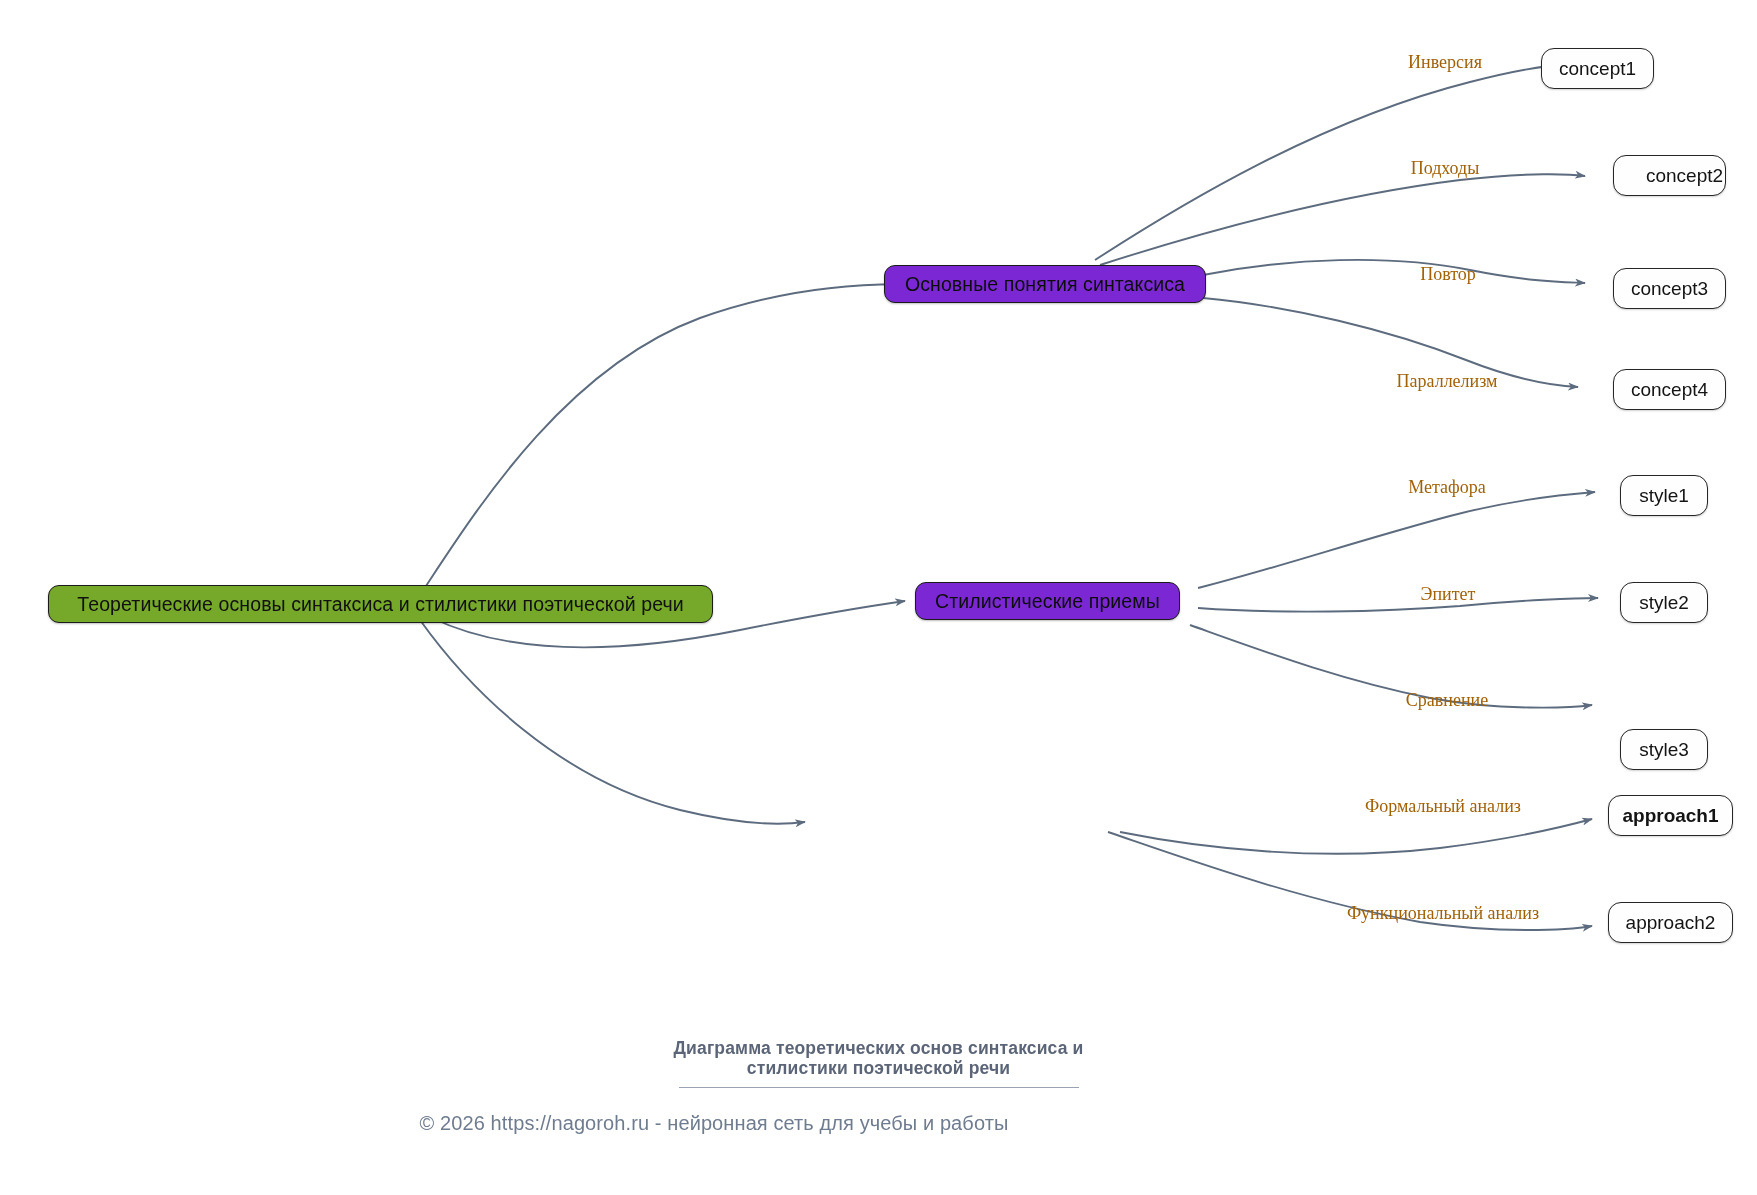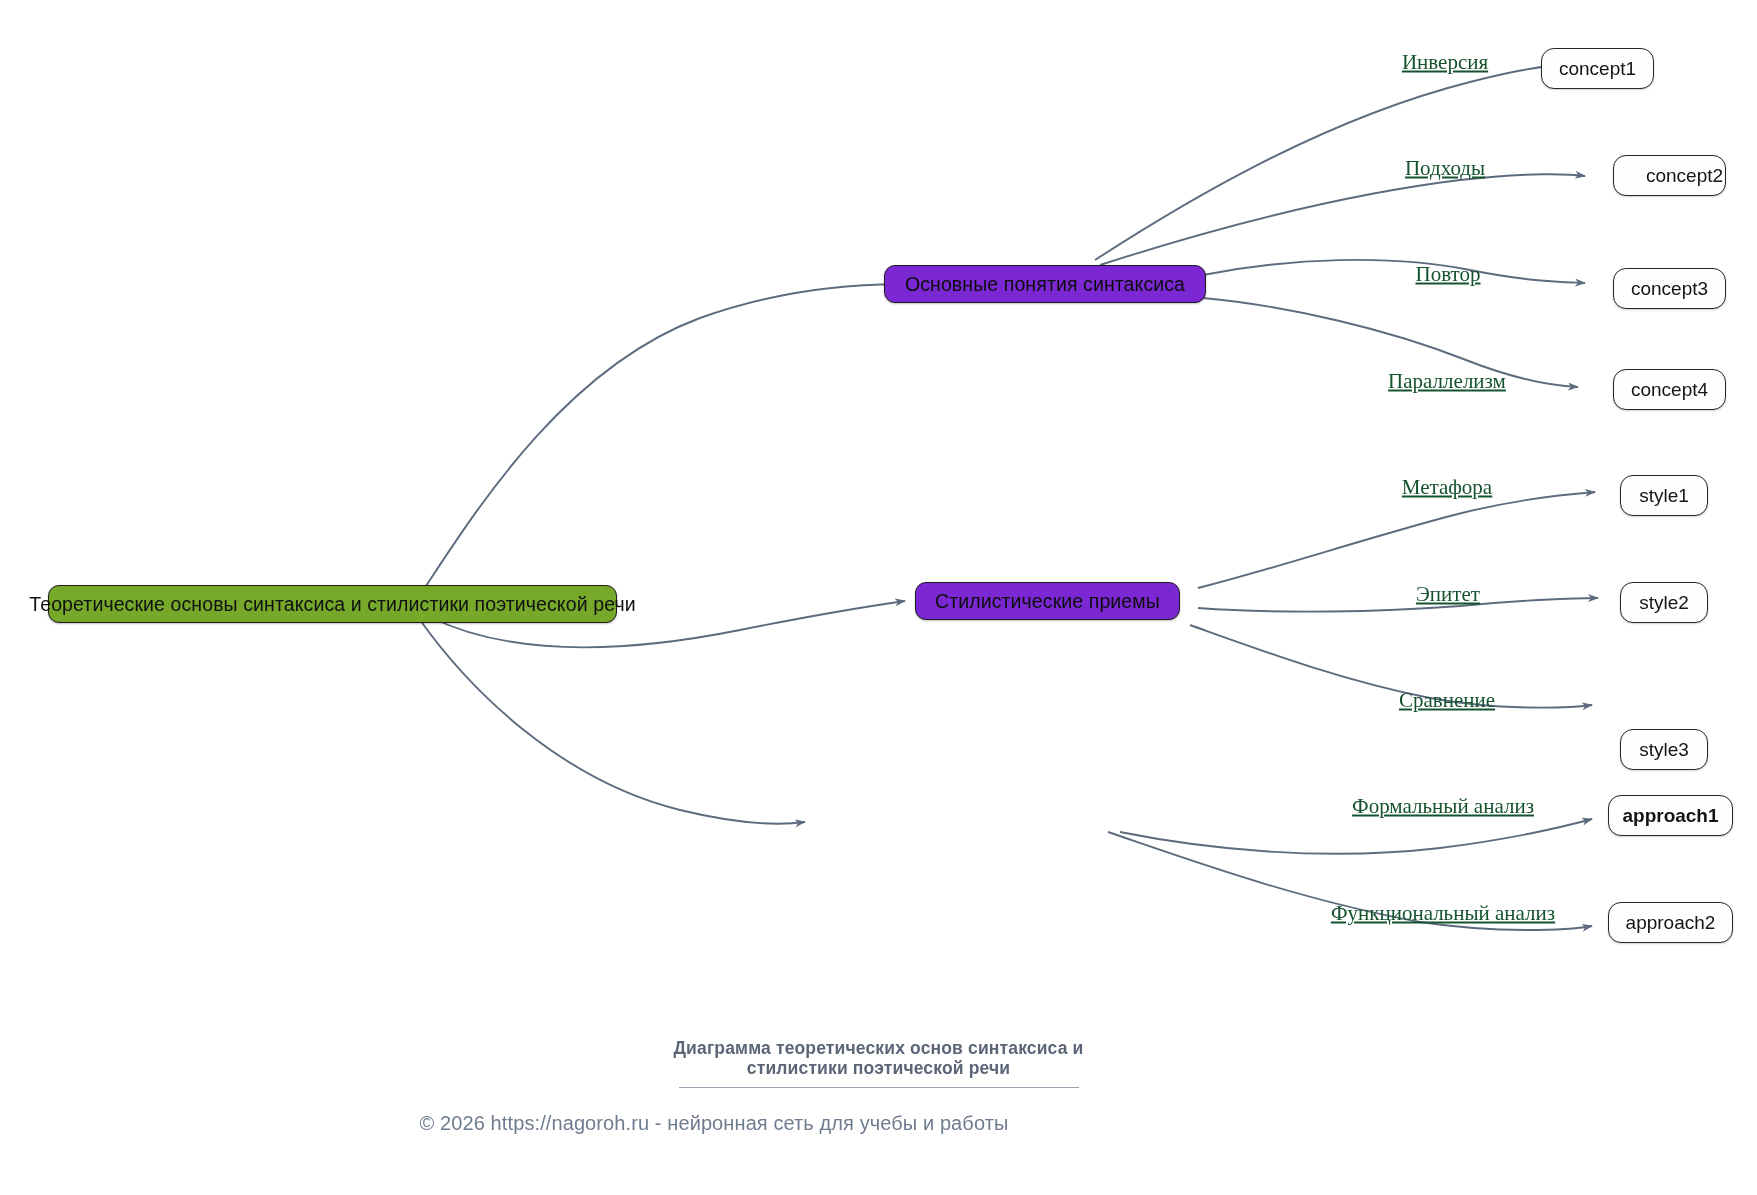--- a/index.html
+++ b/index.html
@@ -55,27 +55,26 @@
     background: #fefefe;
     border: 1.5px solid #262626;
     border-radius: 13px;
     color: #141414;
     font-size: 19px;
     box-shadow: 0 1px 2px rgba(0,0,0,.18);
   }
   .edge-label {
     position: absolute;
     font-family: "Liberation Serif", serif;
-    font-size: 21px;
-    color: #14532d;
+    font-size: 18px;
+    color: #a16207;
     white-space: nowrap;
     transform: translate(-50%, -50%);
     z-index: 4;
     background: transparent;
-    text-decoration: underline;
   }
   .caption {
     position: absolute;
     left: 0;
     width: 1757px;
     text-align: center;
     color: #5b6577;
     font-weight: bold;
     font-size: 17.5px;
     line-height: 1.32;
@@ -120,21 +119,21 @@
 
       <path d="M 1198,588 C 1270,570 1360,540 1450,516 C 1510,500 1570,494 1595,492"></path>
       <path d="M 1198,608 C 1280,614 1380,612 1460,606 C 1520,600 1578,598 1598,598"></path>
       <path d="M 1190,625 C 1260,650 1340,680 1430,698 C 1500,711 1570,708 1592,705"></path>
 
       <path d="M 1120,832 C 1200,848 1320,862 1440,848 C 1520,838 1570,825 1592,819"></path>
       <path d="M 1108,832 C 1190,860 1300,900 1420,922 C 1500,934 1570,930 1592,926"></path>
     </g>
   </svg>
 
-  <div class="node node-root" style="left:48px; top:585px; width:569px; height:38px;">
+  <div class="node node-root" style="left:48px; top:585px; width:665px; height:38px;">
     <span>Теоретические основы синтаксиса и стилистики поэтической речи</span>
   </div>
 
   <div class="node node-branch" style="left:884px; top:265px; width:322px; height:38px;">
     <span>Основные понятия синтаксиса</span>
   </div>
 
   <div class="node node-branch" style="left:915px; top:582px; width:265px; height:38px;">
     <span>Стилистические приемы</span>
   </div>

